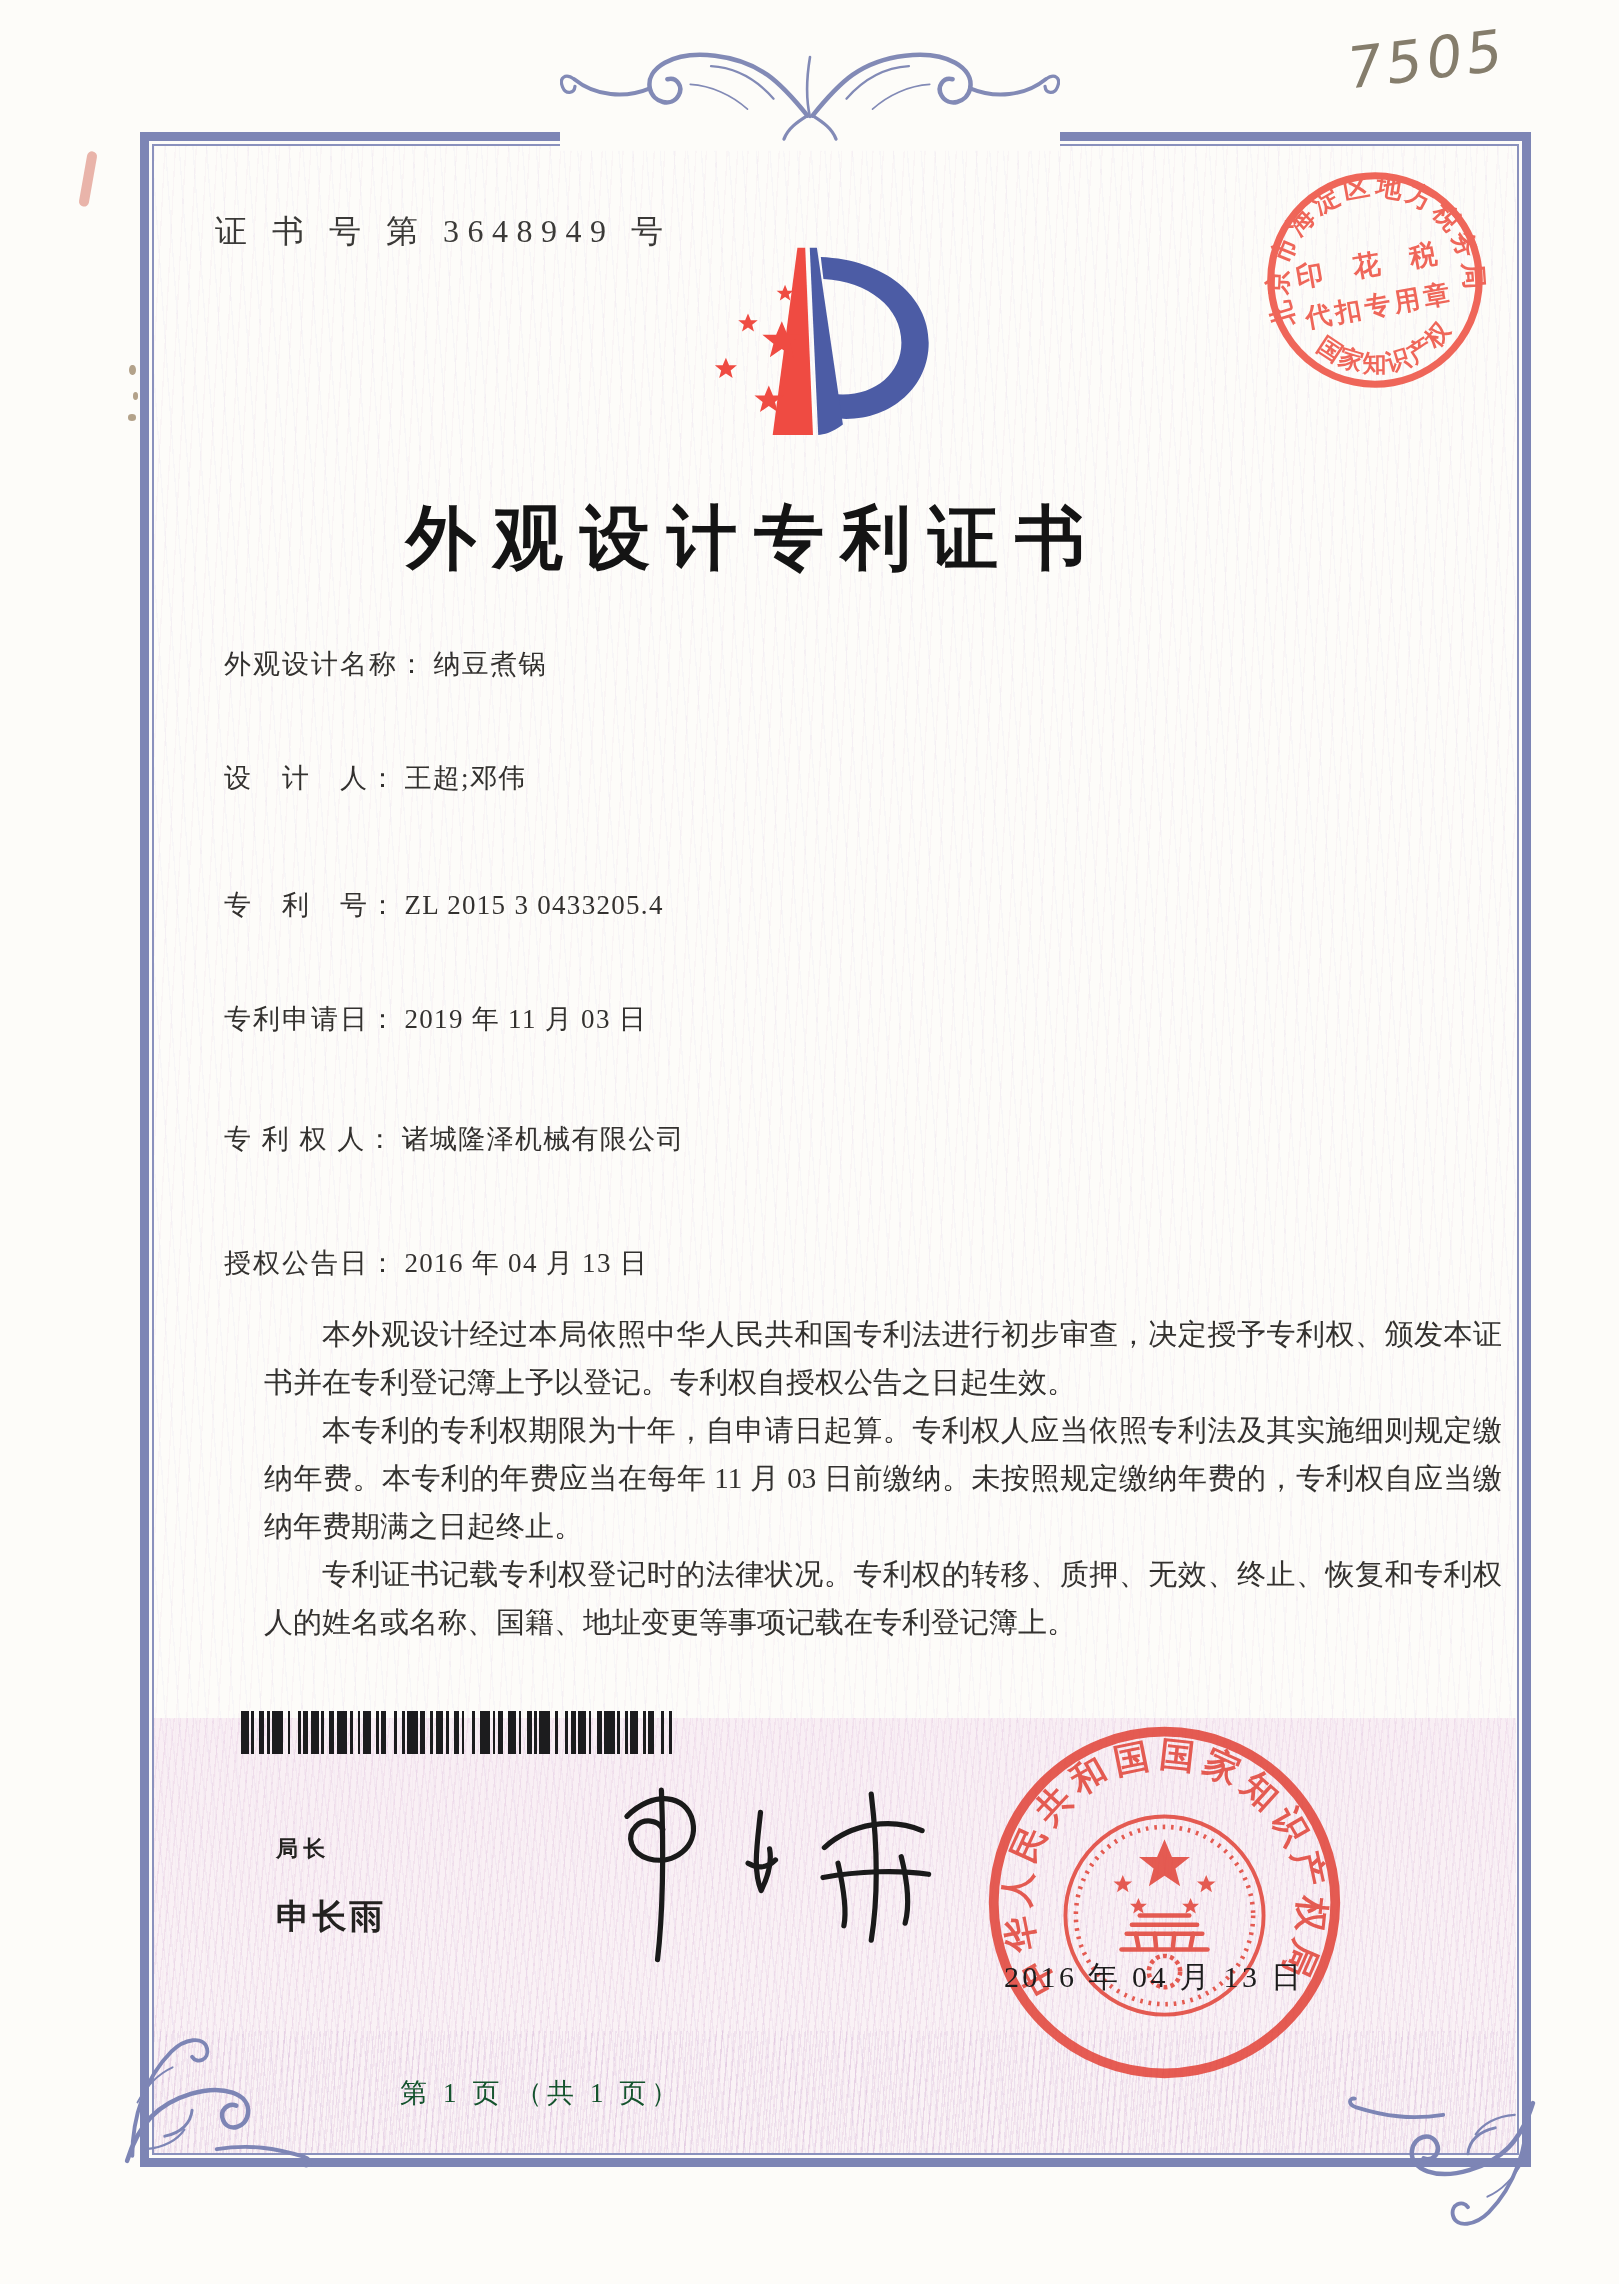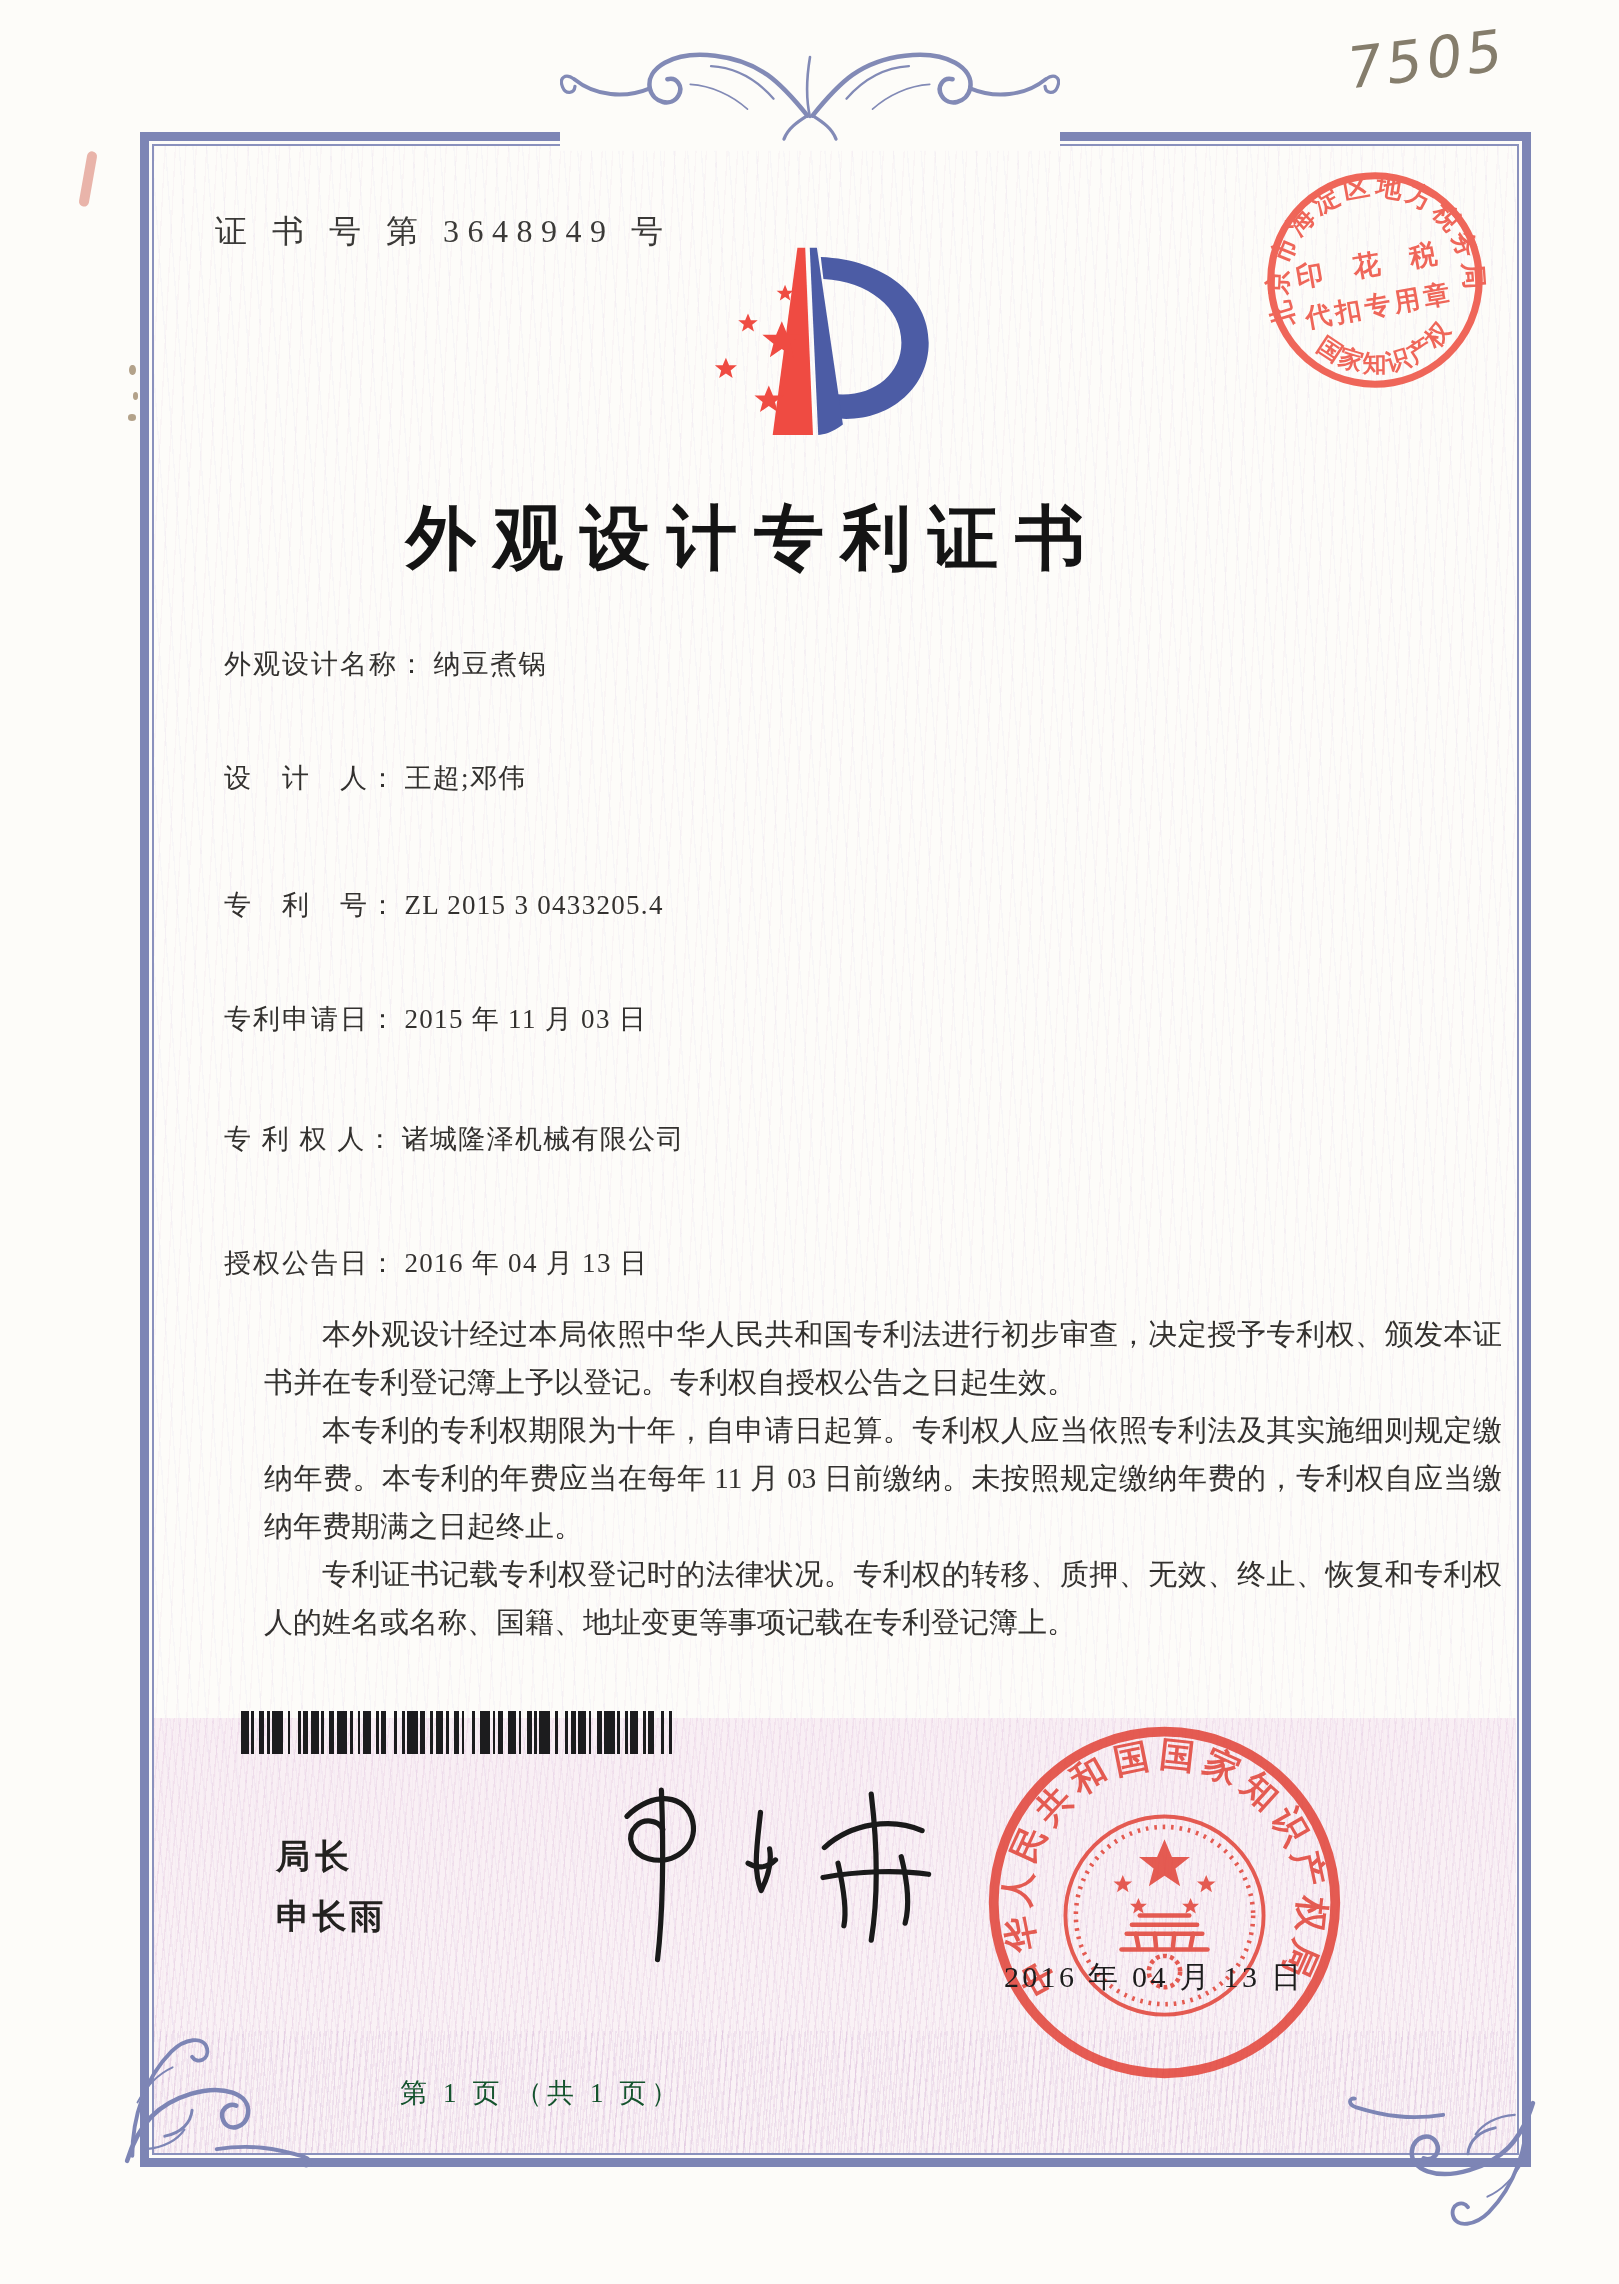--- a/index.html
+++ b/index.html
@@ -57,21 +57,21 @@
   .body-text{
     position:absolute;left:216px;top:1310px;width:1238px;
     font-size:29px;line-height:48px;color:#33312f;text-align:justify;margin-left:48px;
   }
   .body-text p{margin:0;text-indent:2em;}
   .barcode{
     position:absolute;left:241px;top:1711px;height:43px;display:flex;align-items:stretch;
   }
   .barcode .bar{background:#1c1c1e;height:100%;}
   .director-label{
-    position:absolute;left:276px;top:1834px;font-size:34px;font-weight:700;color:#232220;letter-spacing:5.2px;
+    position:absolute;left:276px;top:1834px;font-size:22px;font-weight:700;color:#232220;letter-spacing:5.2px;
   }
   .director-name{
     position:absolute;left:276px;top:1894px;font-size:34px;font-weight:700;color:#232220;letter-spacing:2.6px;
   }
   .seal-date{
     position:absolute;left:1004px;top:1957px;font-size:30px;letter-spacing:3.3px;color:#1c1c1c;z-index:6;
     white-space:nowrap;
   }
   .page-footer{
     position:absolute;left:400px;top:2075px;width:677px;
@@ -198,21 +198,21 @@
   <div class="field-row" style="top:646px">
     <span class="lbl">外观设计名称：</span><span class="val">纳豆煮锅</span>
   </div>
   <div class="field-row" style="top:760px">
     <span class="lbl">设　计　人：</span><span class="val">王超;邓伟</span>
   </div>
   <div class="field-row" style="top:887px">
     <span class="lbl">专　利　号：</span><span class="val">ZL 2015 3 0433205.4</span>
   </div>
   <div class="field-row" style="top:1001px">
-    <span class="lbl">专利申请日：</span><span class="val">2015 年 11 月 03 日</span>
+    <span class="lbl">专利申请日：</span><span class="val">2019 年 11 月 03 日</span>
   </div>
   <div class="field-row" style="top:1121px">
     <span class="lbl">专 利 权 人：</span><span class="val">诸城隆泽机械有限公司</span>
   </div>
   <div class="field-row" style="top:1245px">
     <span class="lbl">授权公告日：</span><span class="val">2016 年 04 月 13 日</span>
   </div>
 
   <div class="body-text">
     <p>本外观设计经过本局依照中华人民共和国专利法进行初步审查，决定授予专利权、颁发本证书并在专利登记簿上予以登记。专利权自授权公告之日起生效。</p>

